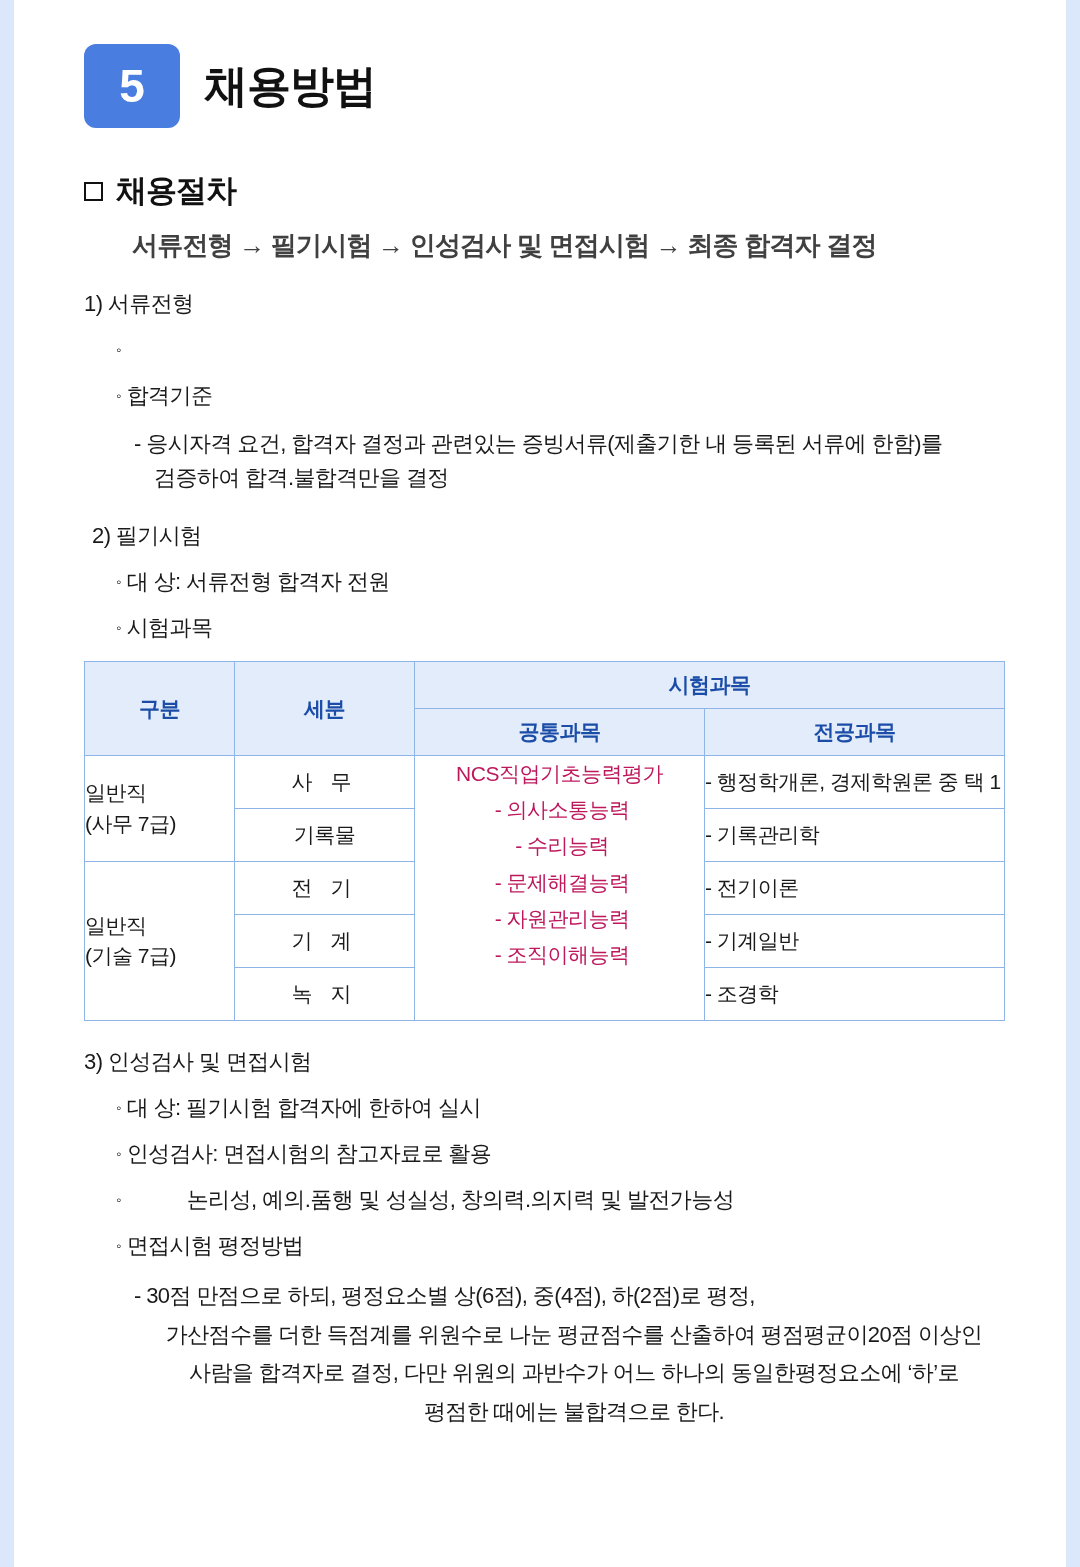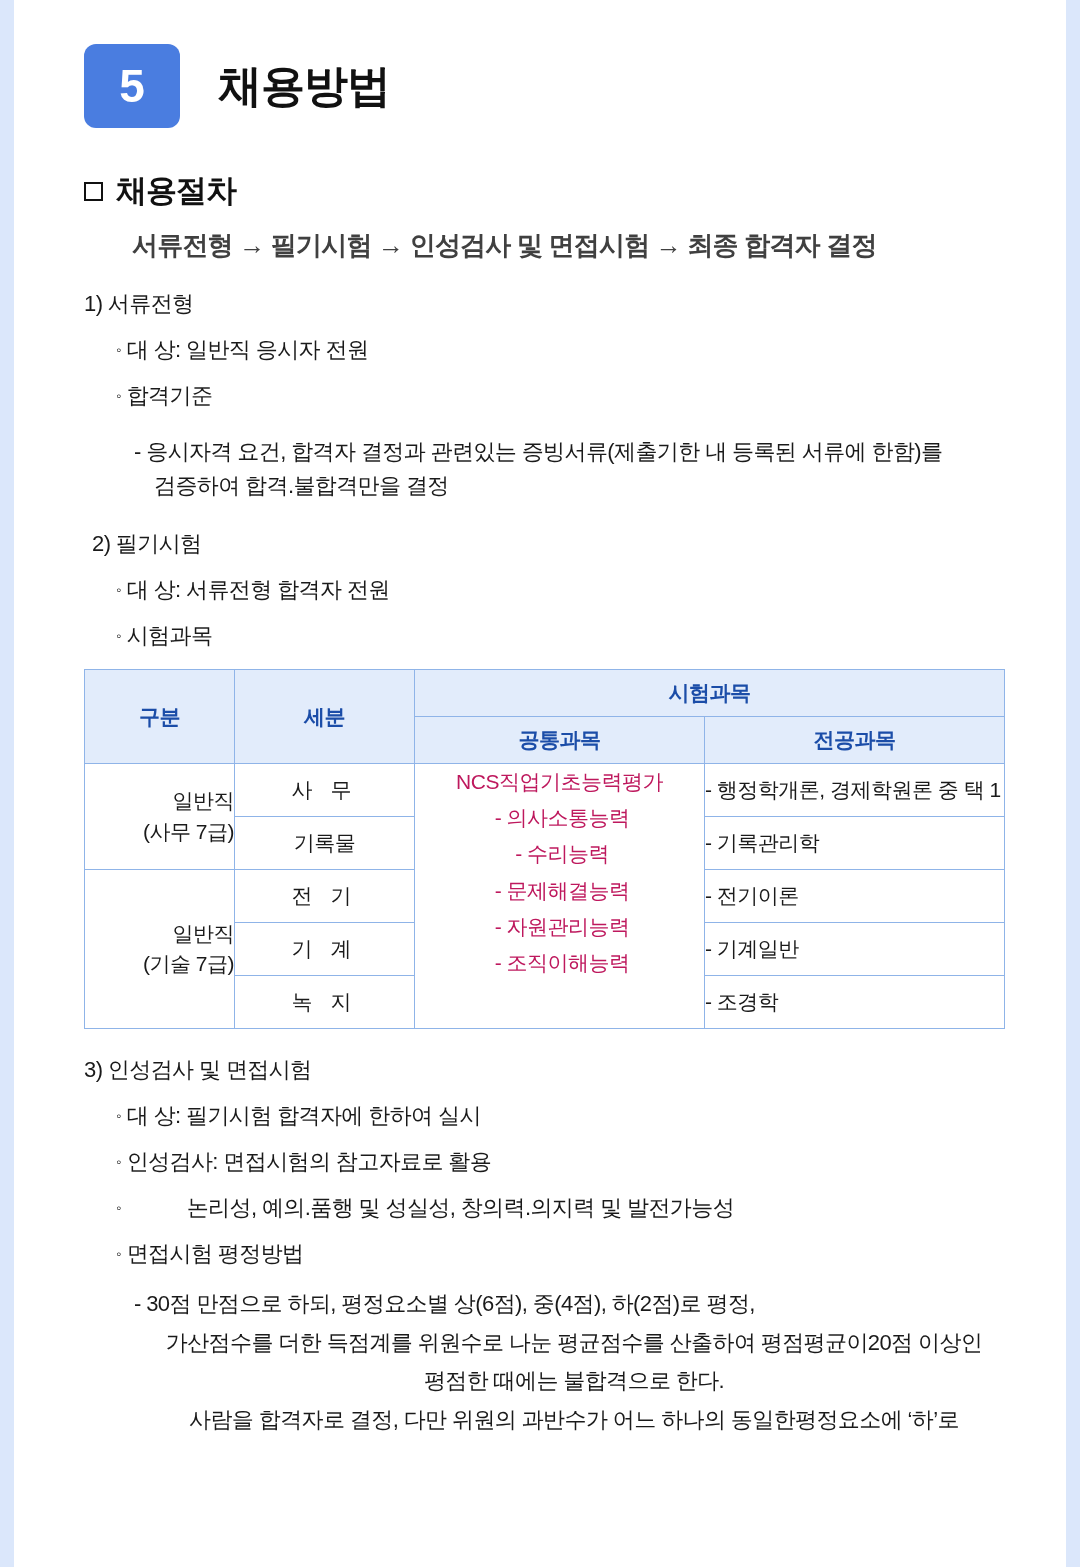--- a/index.html
+++ b/index.html
@@ -50,21 +50,21 @@
     border-radius: 12px;
     color: #ffffff;
     font-size: 46px;
     font-weight: bold;
     display: flex;
     align-items: center;
     justify-content: center;
     letter-spacing: 0;
   }
   .section-title {
-    margin-left: 38px;
+    margin-left: 24px;
     font-size: 44px;
     font-weight: bold;
     color: #111111;
     letter-spacing: -1px;
   }
 
   
   .sub-head {
     margin-top: 42px;
     font-size: 31px;
@@ -106,21 +106,21 @@
     letter-spacing: -0.6px;
     display: flex;
     align-items: flex-start;
   }
   .lvl2 .circ {
     font-size: 15px;
     line-height: 30px;
     margin-right: 6px;
   }
   .lvl3 {
-    margin-top: 24px;
+    margin-top: 16px;
     margin-left: 50px;
     font-size: 22px;
     letter-spacing: -0.6px;
     line-height: 1.55;
   }
   .lvl3 .cont {
     display: block;
     margin-left: 20px;
   }
   .center-cont {
@@ -148,21 +148,21 @@
     font-weight: bold;
     text-align: center;
     height: 46px;
   }
   td.ctr {
     text-align: center;
     height: 52px;
     color: #1a1a1a;
   }
   td.grp {
-    text-align: right;
+    text-align: left;
     color: #1a1a1a;
     line-height: 1.45;
   }
   td.common {
     vertical-align: top;
     padding: 14px 0 14px 20px;
     line-height: 1.72;
     color: #be185d;
     text-align: center;
   }
@@ -198,21 +198,20 @@
 
   <div class="sub-head">
     <span class="box-glyph"></span>
     <span>채용절차</span>
   </div>
   <div class="flow-line">서류전형 → 필기시험 → 인성검사 및 면접시험 → 최종 합격자 결정</div>
 
   <div class="lvl1">1) 서류전형</div>
   <div class="lvl2">
     <span class="circ">◦</span>
-    <span>대 상: 일반직  응시자 전원</span>
   </div>
   <div class="lvl2">
     <span class="circ">◦</span>
     <span>합격기준</span>
   </div>
   <div class="lvl3">
     <span>- 응시자격 요건, 합격자 결정과 관련있는 증빙서류(제출기한 내 등록된 서류에 한함)를</span>
     <span class="cont">검증하여 합격.불합격만을 결정</span>
   </div>
 
@@ -297,17 +296,17 @@
       <span class="center-cont">논리성, 예의.품행 및 성실성, 창의력.의지력 및 발전가능성</span>
     </span>
   </div>
   <div class="lvl2">
     <span class="circ">◦</span>
     <span>면접시험 평정방법</span>
   </div>
   <div class="tail">
     <span>- 30점 만점으로 하되, 평정요소별 상(6점), 중(4점), 하(2점)로 평정,</span>
     <span class="ind">가산점수를 더한 득점계를 위원수로 나눈 평균점수를 산출하여 평점평균이20점 이상인</span>
+    <span class="ind">사람을 합격자로 결정, 다만 위원의 과반수가 어느 하나의 동일한평정요소에 ‘하’로</span>
     <span class="ind">평점한 때에는 불합격으로 한다.</span>
-    <span class="ind">사람을 합격자로 결정, 다만 위원의 과반수가 어느 하나의 동일한평정요소에 ‘하’로</span>
   </div>
 
 </div>
 
 </body></html>

